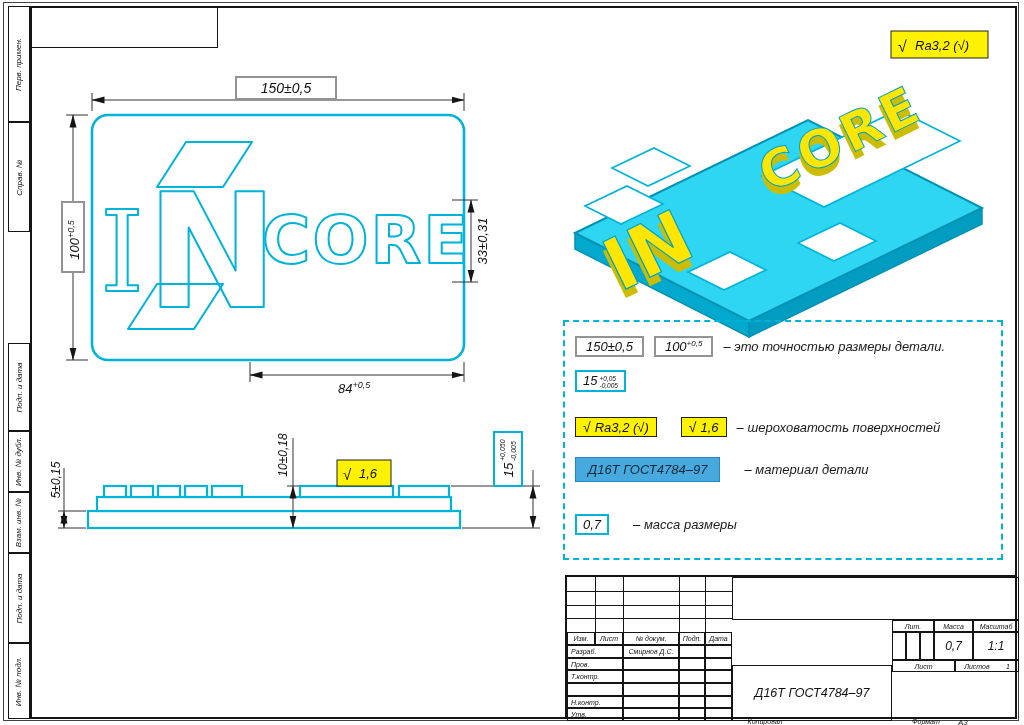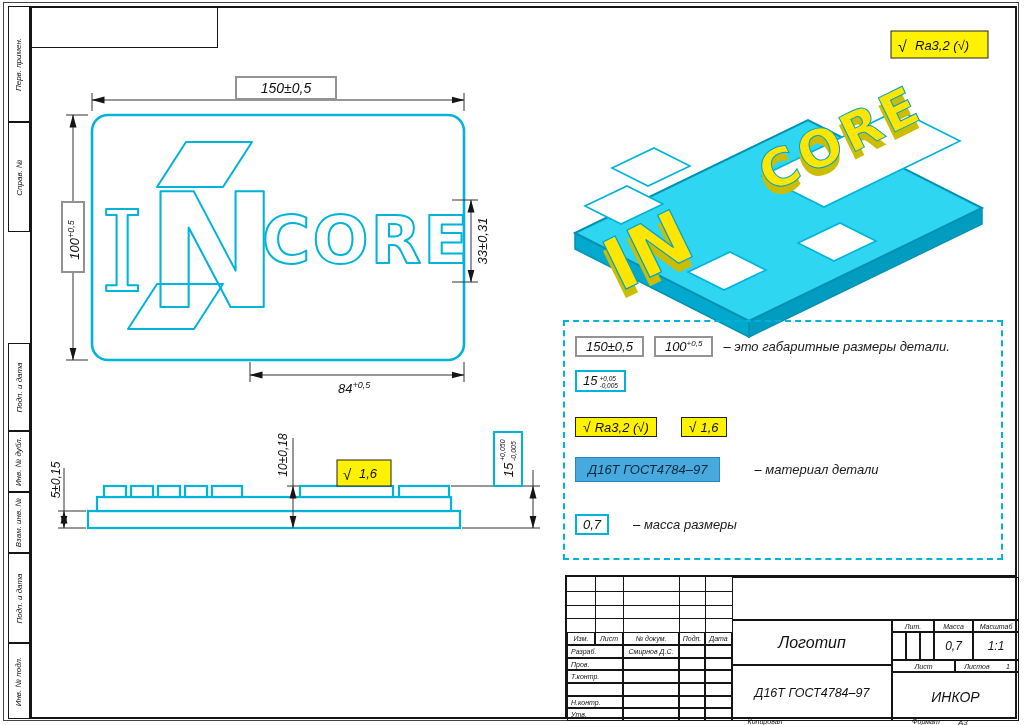--- a/index.html
+++ b/index.html
@@ -174,41 +174,42 @@
         <text x="898" y="52" font-size="16" font-style="italic" fill="#111" font-family="'Liberation Sans',sans-serif">√</text>
         <text x="915" y="50" font-size="13" font-style="italic" fill="#111" font-family="'Liberation Sans',sans-serif">Ra3,2 (√)</text>
       </g>
     </g>
   </svg>
 
   <div id="legend">
     <div class="leg-row" style="top:14px">
       <span class="dbox">150±0,5</span>
       <span class="dbox"><span>100</span><sup>+0,5</sup></span>
-      <span class="leg-text">– это габаритные размеры детали.</span>
+      <span class="leg-text">– это точностью размеры детали.</span>
     </div>
     <div class="leg-row" style="top:48px">
       <span class="cbox"><span>15</span><span class="tolstack">
             <span>+0,05</span>
             <span>-0,005</span>
           </span></span>
     </div>
     <div class="leg-row" style="top:95px">
       <span class="ybox">
           <span class="chk">√</span>
           <span>Ra3,2 (√)</span>
         </span>
       <span class="ybox" style="margin-left:14px">
           <span class="chk">√</span>
           <span>1,6</span>
         </span>
+      <span class="leg-text">– шероховатость поверхностей</span>
     </div>
     <div class="leg-row" style="top:135px">
       <span class="mbox">Д16Т ГОСТ4784–97</span>
-      <span class="leg-text" style="margin-left:24px">– материал детали</span>
+      <span class="leg-text" style="margin-left:14px">– материал детали</span>
     </div>
     <div class="leg-row" style="top:192px">
       <span class="cbox">0,7</span>
       <span class="leg-text" style="margin-left:14px">– масса размеры</span>
     </div>
   </div>
 
   <div id="titleblock">
 
     <div class="ln" style="left:28px;top:0;width:1px;height:55px"></div>
@@ -244,35 +245,33 @@
     <div class="cell" style="left:0;top:118.7px;width:56px;height:12.7px;justify-content:flex-start;padding-left:3px">Н.контр.</div>
     <div class="cell" style="left:56px;top:118.7px;width:56px;height:12.7px"></div>
     <div class="cell" style="left:112px;top:118.7px;width:26px;height:12.7px"></div>
     <div class="cell" style="left:138px;top:118.7px;width:27px;height:12.7px"></div>
     <div class="cell" style="left:0;top:131.3px;width:56px;height:12.7px;justify-content:flex-start;padding-left:3px">Утв.</div>
     <div class="cell" style="left:56px;top:131.3px;width:56px;height:12.7px"></div>
     <div class="cell" style="left:112px;top:131.3px;width:26px;height:12.7px"></div>
     <div class="cell" style="left:138px;top:131.3px;width:27px;height:12.7px"></div>
 
     <div class="cell" style="left:165px;top:0;width:287px;height:43px"></div>
-    <div class="cell" style="left:165px;top:43px;width:160px;height:45px;font:italic 16px 'Liberation Sans',sans-serif">Логотип</div>
     <div class="cell" style="left:165px;top:88px;width:160px;height:56px;font:italic 12.5px 'Liberation Sans',sans-serif">Д16Т ГОСТ4784–97</div>
     <div class="cell" style="left:325px;top:43px;width:42px;height:12px">Лит.</div>
     <div class="cell" style="left:367px;top:43px;width:39px;height:12px">Масса</div>
     <div class="cell" style="left:406px;top:43px;width:46px;height:12px">Масштаб</div>
     <div class="cell" style="left:325px;top:55px;width:14px;height:28px"></div>
     <div class="cell" style="left:339px;top:55px;width:14px;height:28px"></div>
     <div class="cell" style="left:353px;top:55px;width:14px;height:28px"></div>
     <div class="cell val" style="left:367px;top:55px;width:39px;height:28px">0,7</div>
     <div class="cell val" style="left:406px;top:55px;width:46px;height:28px">1:1</div>
     <div class="cell" style="left:325px;top:83px;width:63px;height:12px">Лист</div>
     <div class="cell" style="left:388px;top:83px;width:64px;height:12px;justify-content:space-around">
         <span>Листов</span>
         <span>1</span>
       </div>
-    <div class="cell" style="left:325px;top:95px;width:127px;height:49px;font:italic 14px 'Liberation Sans',sans-serif">ИНКОР</div>
   </div>
 
   <div class="footer-text" style="left:715px;width:100px;text-align:center">Копировал</div>
   <div class="footer-text" style="left:912px">Формат</div>
   <div class="footer-text" style="left:958px;font-size:8px">A3</div>
 
 </div>
 
 </body></html>

